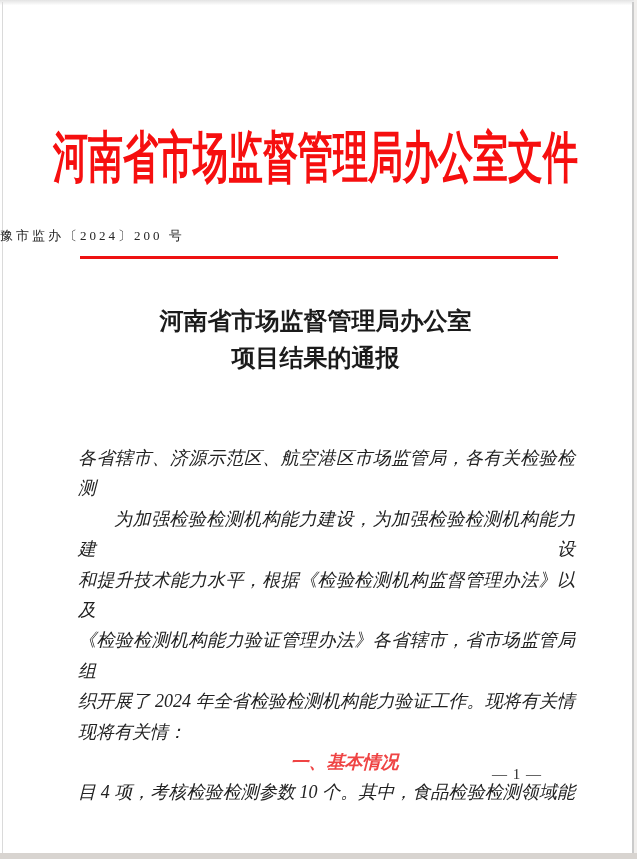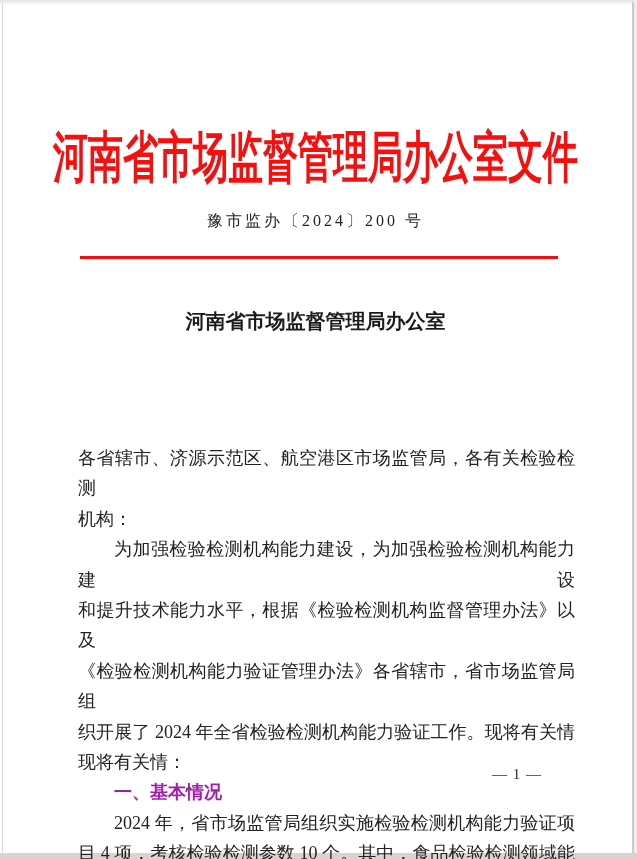--- a/index.html
+++ b/index.html
@@ -48,59 +48,59 @@
     letter-spacing: 0px;
     white-space: nowrap;
     color: #f60f0f;
     transform: scaleY(1.58);
     transform-origin: 50% 0%;
     line-height: 1.05;
   }
   
   .docnum {
     position: absolute;
-    top: 211px; left: 0; right: 6px;
-    text-align: center;
-    font-size: 16px;
+    top: 227px; left: 0; right: 6px;
+    font-size: 13px;
     letter-spacing: 3px;
     color: #242424;
   }
   
   .redrule {
     position: absolute;
     top: 256px; left: 80px;
     width: 478px; height: 3px;
     background: #ee1111;
   }
   
   .doctitle {
     position: absolute;
     top: 303px; left: 0; right: 6px;
     text-align: center;
-    font-size: 20px;
+    font-size: 24px;
     font-weight: 700;
     line-height: 37px;
     color: #1b1b1b;
   }
   
   .bodytext {
     position: absolute;
     top: 443px; left: 78px;
     width: 497px;
     font-size: 18px;
     line-height: 30.4px;
     color: #222222;
   }
-  .body-line { text-align: left; }
+  .body-line { text-align: left; font-style: italic; }
   .body-line.indent { text-indent: 2em; }
   .body-line.justify { text-align: justify; text-align-last: justify; }
   .body-line.bold {
     font-weight: 700;
     font-family: "Liberation Sans", "DejaVu Sans", sans-serif;
-    color: #a21caf;
+    color: #ef4444;
+    text-align: center;
   }
   
   .pagenum {
     position: absolute;
     top: 766px; right: 95px;
     font-size: 15px;
     letter-spacing: 1px;
     color: #2e2e2e;
   }
 </style>
@@ -116,30 +116,29 @@
   <div class="edge-bottom"></div>
 
   <div class="letterhead" style="color: rgb(246, 15, 15);">河南省市场监督管理局办公室文件</div>
 
   <div class="docnum">豫市监办〔2024〕200 号</div>
 
   <div class="redrule" style="background: rgb(238, 17, 17);"></div>
 
   <div class="doctitle">
       <div class="title-line">河南省市场监督管理局办公室</div>
+      <div class="title-line">项目结果的通报</div>
     </div>
 
   <div class="bodytext" style="color: rgb(34, 34, 34);">
       <div class="body-line justify">各省辖市、济源示范区、航空港区市场监管局，各有关检验检测</div>
-      <div class="body-line">机构：</div>
       <div class="body-line indent justify">为加强检验检测机构能力建设，为加强检验检测机构能力建设</div>
       <div class="body-line justify">和提升技术能力水平，根据《检验检测机构监督管理办法》以及</div>
       <div class="body-line justify">《检验检测机构能力验证管理办法》各省辖市，省市场监管局组</div>
       <div class="body-line justify">织开展了 2024 年全省检验检测机构能力验证工作。现将有关情</div>
       <div class="body-line">现将有关情：</div>
       <div class="body-line indent bold">一、基本情况</div>
-      <div class="body-line indent justify">2024 年，省市场监管局组织实施检验检测机构能力验证项</div>
       <div class="body-line justify">目 4 项，考核检验检测参数 10 个。其中，食品检验检测领域能</div>
     </div>
 
   <div class="pagenum">— 1 —</div>
 
 </div>
 
 </body></html>

